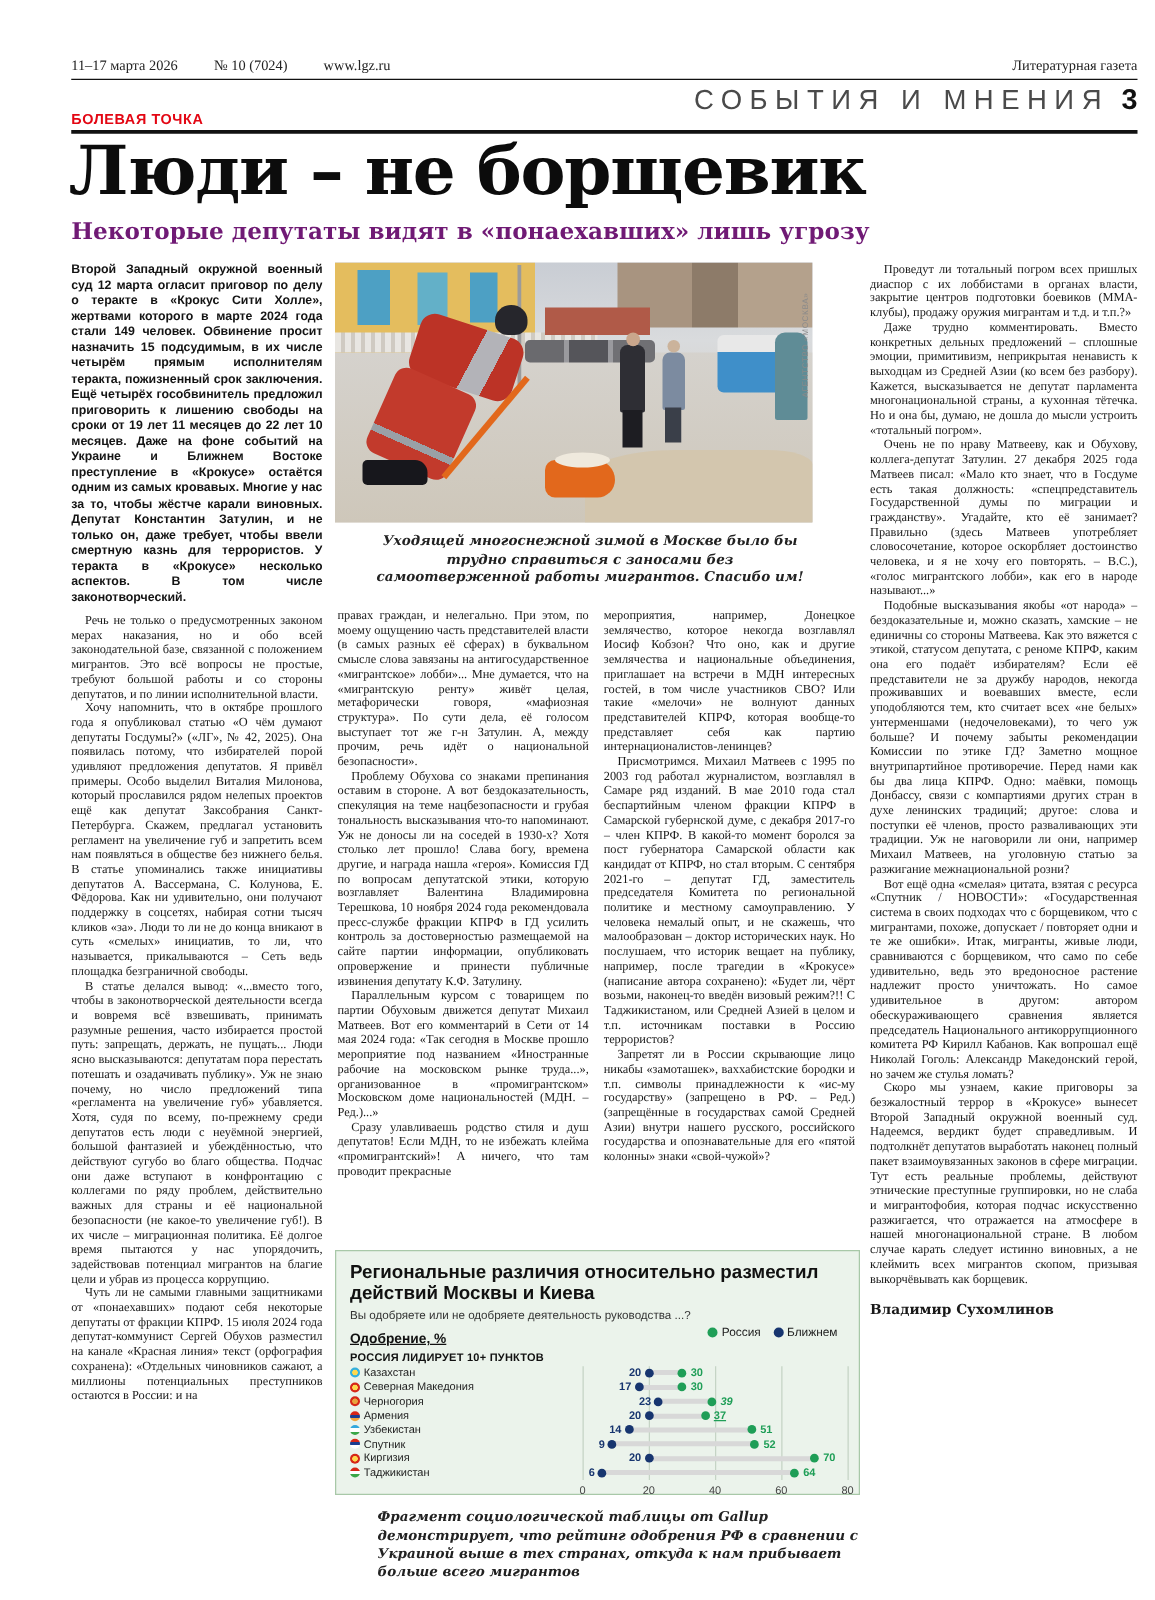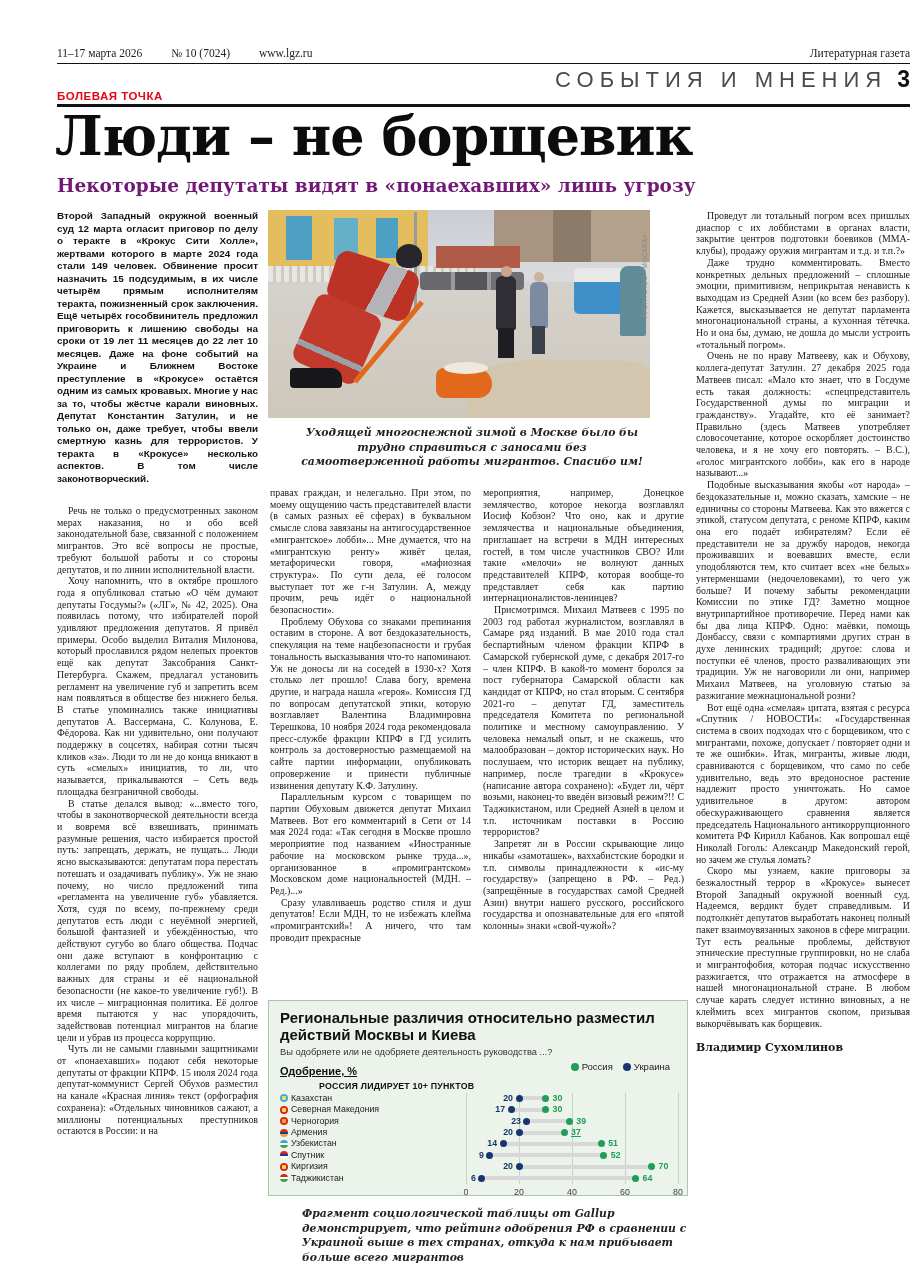--- a/index.html
+++ b/index.html
@@ -18,21 +18,21 @@
           color:#e30613;letter-spacing:.5px;}
   .rule-thick{position:absolute;left:57px;right:14px;top:104px;height:3px;background:#111;}
   
   .headline{position:absolute;left:55px;top:108px;font:bold 54px/1.05 "DejaVu Serif",serif;
             letter-spacing:-1px;color:#0c0c0c;}
   .subhead{position:absolute;left:57px;top:175px;font:bold 18.5px "DejaVu Serif",serif;color:#701a75;}
   
   .col{position:absolute;overflow:hidden;}
   .frag{margin:0;font:9.9px/11.7px "Liberation Serif",serif;text-align:justify;color:#191919;}
   .frag.p{text-indent:11px;}
-  .frag.lead{font:bold 9.9px/12.5px "Liberation Sans",sans-serif;color:#141414;margin-bottom:20px;}
+  .frag.lead{font:bold 9.9px/12.5px "Liberation Sans",sans-serif;color:#141414;margin-bottom:6px;}
   .frag.author{font:bold 11px "DejaVu Serif",serif;text-indent:0;margin-top:12px;text-align:left;}
   #col1{left:57px;top:210px;width:201px;height:1062px;}
   #col2{left:270px;top:487px;width:201px;height:508px;}
   #col3{left:483px;top:487px;width:201px;height:508px;}
   #col4{left:696px;top:210px;width:214px;height:1062px;}
   
   .photo{position:absolute;left:268px;top:210px;width:382px;height:208px;overflow:hidden;
          background:linear-gradient(#c9cdd4 0%,#d9dbdd 30%,#d6d2cc 55%,#cfc8bd 100%);}
   .ph{position:absolute;}
   .photo-credit{position:absolute;left:641px;top:318px;width:100px;
@@ -43,21 +43,21 @@
   
   .chartbox{position:absolute;left:268px;top:1000px;width:420px;height:196px;
             background:#ebf3eb;border:1px solid #a8c8a8;box-sizing:border-box;
             font-family:"Liberation Sans",sans-serif;padding:9px 11px;}
   .c-title{font:bold 15px/1.13 "Liberation Sans",sans-serif;color:#111;}
   .c-sub{font:9.3px "Liberation Sans",sans-serif;color:#333;margin-top:3px;}
   .c-meta{position:relative;margin-top:4px;height:13px;}
   .c-vallabel{font:bold 11px "Liberation Sans",sans-serif;color:#111;text-decoration:underline;}
   .c-legend{position:absolute;right:6px;top:0;font:9.5px "Liberation Sans",sans-serif;color:#222;}
   .dot{display:inline-block;width:8px;height:8px;border-radius:50%;vertical-align:-1px;margin:0 3px 0 10px;}
-  .c-grouplabel{font:bold 8.8px "Liberation Sans",sans-serif;color:#111;margin-top:7px;letter-spacing:.2px;margin-left:39px;}
+  .c-grouplabel{font:bold 8.8px "Liberation Sans",sans-serif;color:#111;margin-top:7px;letter-spacing:.2px;}
   .c-rows{position:relative;margin-top:2px;}
   .c-grid{position:absolute;top:0;bottom:0;width:1px;background:#c5d4c5;}
   .c-row{position:relative;height:11.4px;}
   .c-flag{position:absolute;left:0;top:1.5px;width:8px;height:8px;border-radius:50%;}
   .c-name{position:absolute;left:11px;top:0;font:8.8px/11px "Liberation Sans",sans-serif;color:#222;}
   .c-plot{position:absolute;left:186px;top:0;width:212px;height:11.4px;}
   .c-track{position:absolute;top:3.5px;height:4px;background:#d8d8d8;border-radius:2px;}
   .c-dot{position:absolute;top:2px;width:7px;height:7px;border-radius:50%;}
   .c-val{position:absolute;top:0;font:bold 8.8px/11px "Liberation Sans",sans-serif;}
   .c-axis{position:relative;height:12px;margin-top:3px;}
@@ -148,21 +148,21 @@
   <div class="photo-caption">Уходящей многоснежной зимой в Москве было бы трудно справиться с заносами без самоотверженной работы мигрантов. Спасибо им!</div>
 
   <div class="chartbox">
     <div class="c-title">
       <span>Региональные различия относительно разместил</span><br>
       <span>действий Москвы и Киева</span>
     </div>
     <div class="c-sub">Вы одобряете или не одобряете деятельность руководства ...?</div>
     <div class="c-meta">
       <span class="c-vallabel">Одобрение, %</span>
-      <span class="c-legend" id="legend"><span class="dot" style="background: rgb(31, 158, 87);"></span><span>Россия</span><span class="dot" style="background: rgb(23, 53, 111);"></span><span>Украина</span></span>
+      <span class="c-legend" id="legend"><span class="dot" style="background: rgb(31, 158, 87);"></span><span>Россия</span><span class="dot" style="background: rgb(23, 53, 111);"></span><span>Ближнем</span></span>
     </div>
     <div class="c-grouplabel">РОССИЯ ЛИДИРУЕТ  10+ ПУНКТОВ</div>
     <div class="c-rows" id="chart-rows">
         <div class="c-grid" style="left: 186px;"></div>
         <div class="c-grid" style="left: 239px;"></div>
         <div class="c-grid" style="left: 292px;"></div>
         <div class="c-grid" style="left: 345px;"></div>
         <div class="c-grid" style="left: 398px;"></div>
         <div class="c-row">
           <span class="c-flag" style="background: radial-gradient(circle, rgb(255, 216, 77) 0px, rgb(255, 216, 77) 2px, rgb(53, 176, 221) 2.5px);"></span>
@@ -187,21 +187,21 @@
           </div>
         </div>
         <div class="c-row">
           <span class="c-flag" style="background: radial-gradient(circle, rgb(232, 163, 61) 0px, rgb(232, 163, 61) 2px, rgb(214, 39, 24) 2.5px);"></span>
           <span class="c-name">Черногория</span>
           <div class="c-plot">
             <div class="c-track" style="left: 60.95px; width: 42.4px;"></div>
             <div class="c-dot" style="left: 57.45px; background: rgb(23, 53, 111);"></div>
             <div class="c-val" style="color: rgb(23, 53, 111); right: 157.05px;">23</div>
             <div class="c-dot" style="left: 99.85px; background: rgb(31, 158, 87);"></div>
-            <div class="c-val" style="color: rgb(31, 158, 87); left: 110.35px;">39</div>
+            <div class="c-val" style="color: rgb(31, 158, 87); left: 110.35px; font-style: italic;">39</div>
           </div>
         </div>
         <div class="c-row">
           <span class="c-flag" style="background: linear-gradient(rgb(214, 39, 24) 0px, rgb(214, 39, 24) 33%, rgb(26, 61, 143) 33%, rgb(26, 61, 143) 66%, rgb(242, 163, 60) 66%);"></span>
           <span class="c-name">Армения</span>
           <div class="c-plot">
             <div class="c-track" style="left: 53px; width: 45.05px;"></div>
             <div class="c-dot" style="left: 49.5px; background: rgb(23, 53, 111);"></div>
             <div class="c-val" style="color: rgb(23, 53, 111); right: 165px;">20</div>
             <div class="c-dot" style="left: 94.55px; background: rgb(31, 158, 87);"></div>

